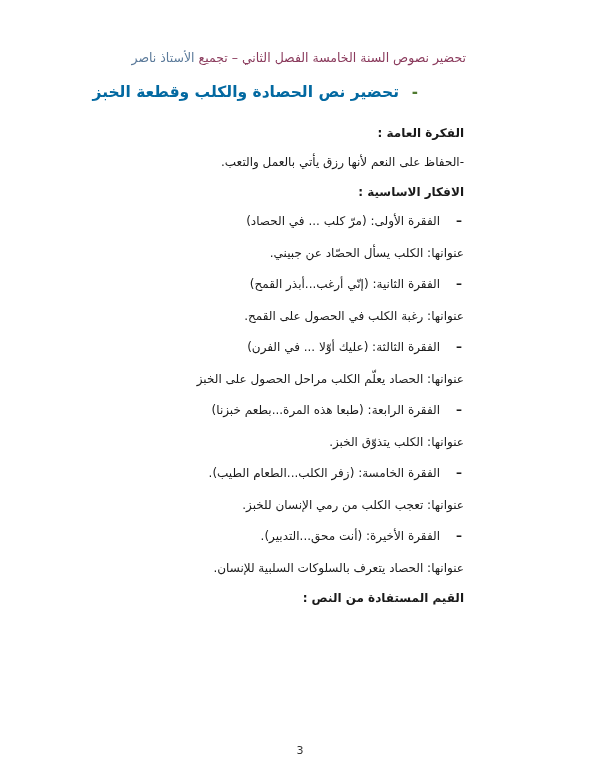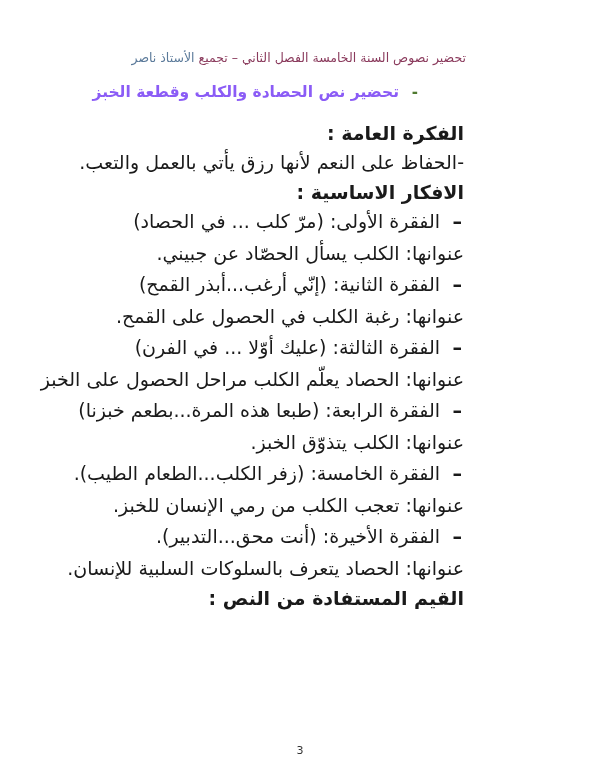--- a/index.html
+++ b/index.html
@@ -19,38 +19,38 @@
       position: absolute;
       left: 0; top: 11px;
       width: 504px; height: 775px;
       direction: rtl;
       text-decoration: underline;
     }
     .line {
       position: absolute;
       right: 40px;
       white-space: nowrap;
-      font-size: 19px;
+      font-size: 12px;
       line-height: 18px;
       direction: rtl;
       text-align: right;
     }
     .header-line {
       top: 38px;
       right: 38px;
       font-size: 12.5px;
     }
     .hdr-a { color: #8a3a5c; }
     .hdr-b { color: #5b7a9a; }
     .title-line {
       top: 72px;
       right: 105px;
       font-size: 15.5px;
       font-weight: bold;
-      color: #8b5cf6;
+      color: #0369a1;
     }
     .title-dash {
       position: absolute;
       top: 72px;
       right: 86px;
       font-size: 15px;
       font-weight: bold;
       color: #4f7a2f;
     }
     .bold { font-weight: bold; }

